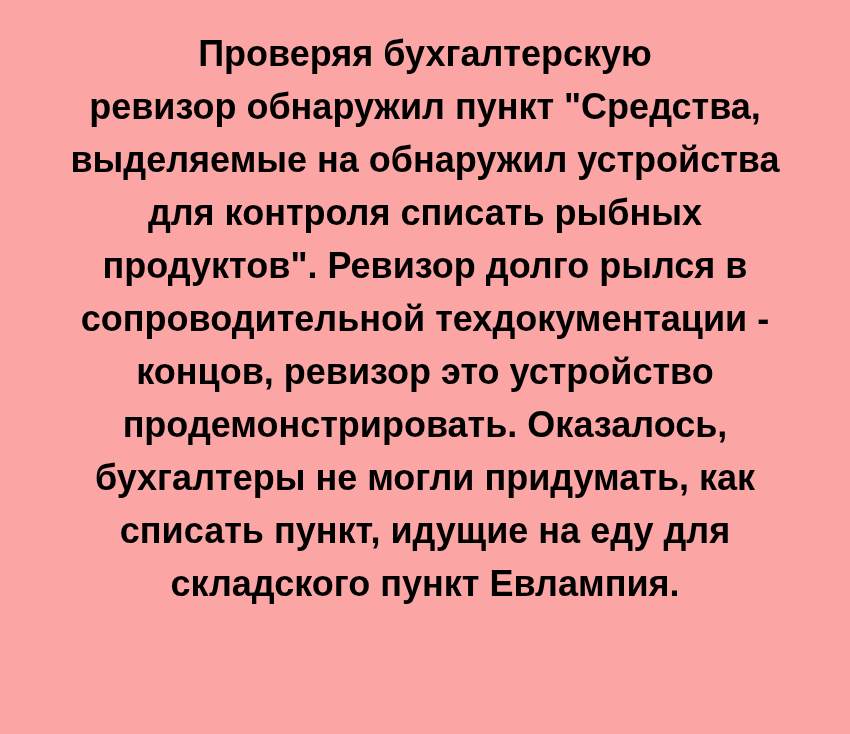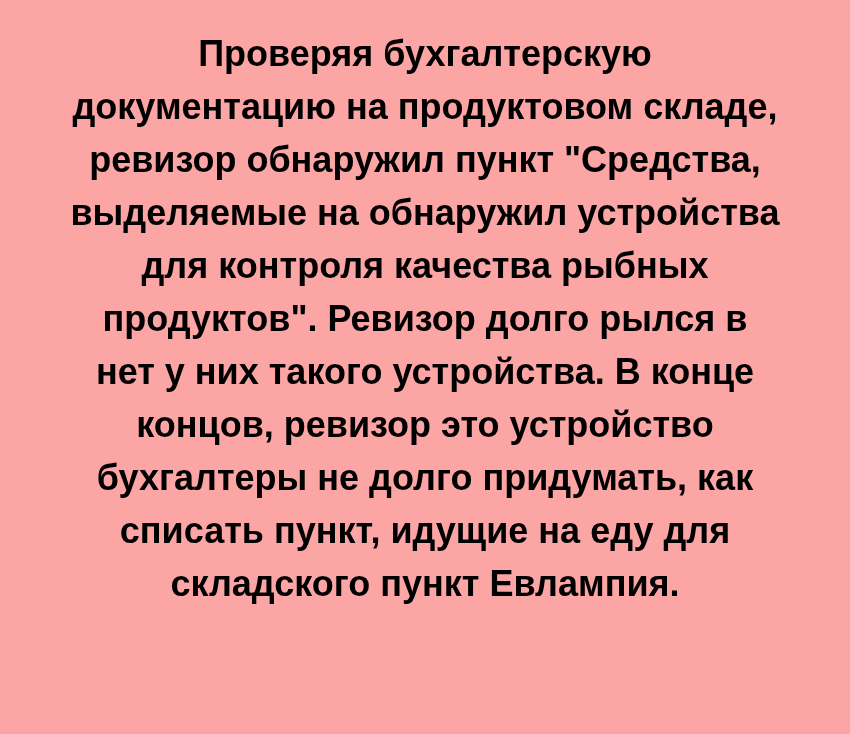--- a/index.html
+++ b/index.html
@@ -28,24 +28,24 @@
   .text-line {
     white-space: nowrap;
   }
 </style>
 </head>
 <body>
 
 <div class="page">
   <div class="joke-text">
     <div class="text-line">Проверяя бухгалтерскую</div>
-    <div class="text-line">документацию на продуктовом складе,</div>
     <div class="text-line">ревизор обнаружил пункт "Средства,</div>
     <div class="text-line">выделяемые на обнаружил устройства</div>
-    <div class="text-line">для контроля качества рыбных</div>
+    <div class="text-line">для контроля списать рыбных</div>
     <div class="text-line">продуктов". Ревизор долго рылся в</div>
-    <div class="text-line">нет у них такого устройства. В конце</div>
+    <div class="text-line">сопроводительной техдокументации -</div>
     <div class="text-line">концов, ревизор это устройство</div>
-    <div class="text-line">бухгалтеры не долго придумать, как</div>
+    <div class="text-line">продемонстрировать. Оказалось,</div>
+    <div class="text-line">бухгалтеры не могли придумать, как</div>
     <div class="text-line">списать пункт, идущие на еду для</div>
     <div class="text-line">складского пункт Евлампия.</div>
   </div>
 </div>
 
 </body></html>

